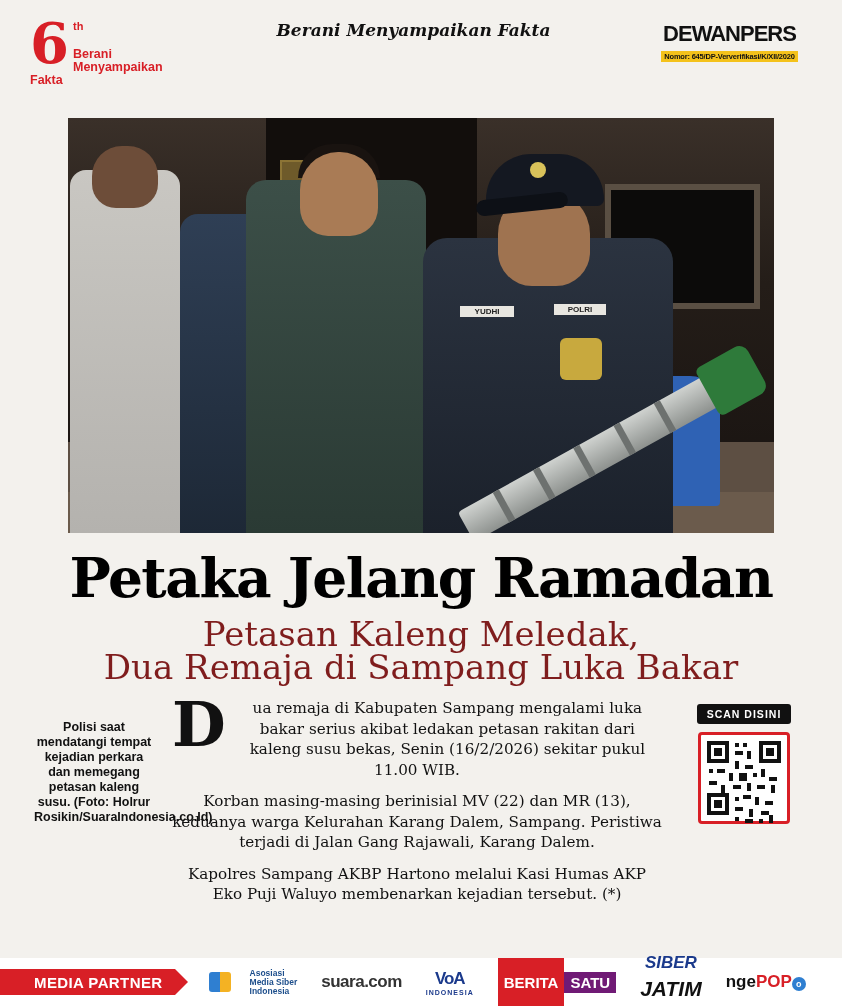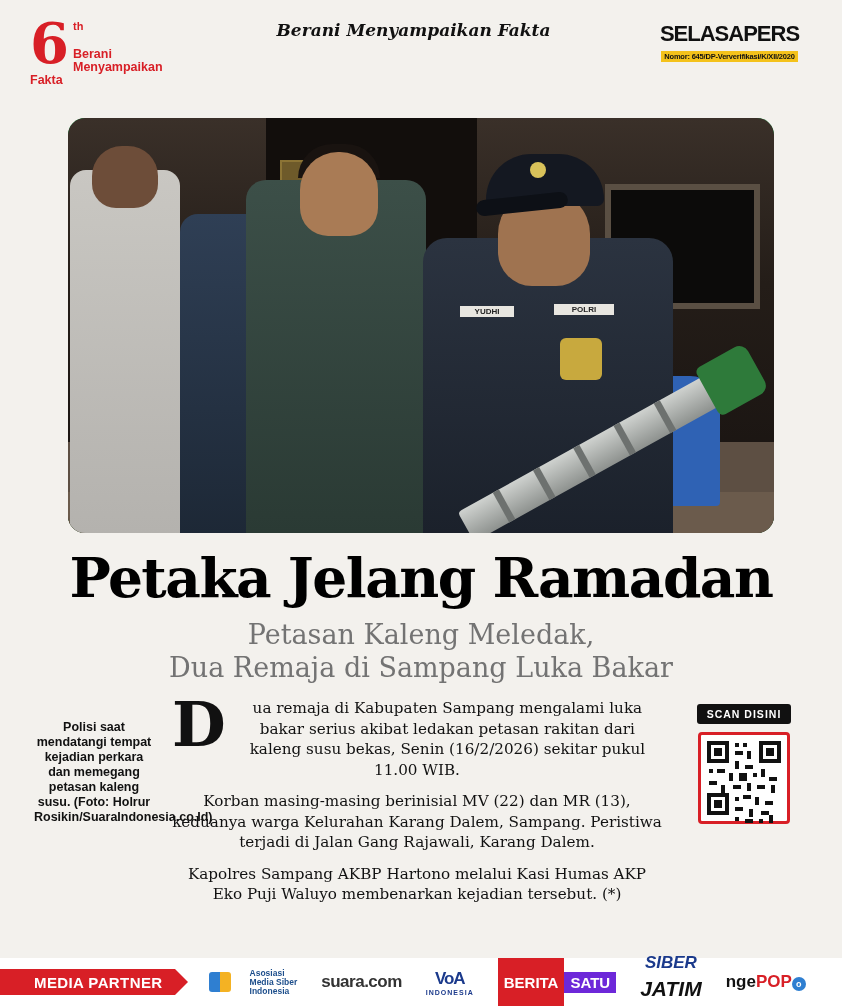--- a/index.html
+++ b/index.html
@@ -44,49 +44,49 @@
   .datebar .rule2 { position:absolute; left:0; right:0; top:33px; height:1px; background:#d81f26; }
   .date-wrap { position:relative; z-index:2; background:#f3f1ed; padding-right:14px; display:flex; align-items:baseline; gap:6px;}
   .date-day { font-family:"DejaVu Serif", serif; font-weight:bold; font-size:20px; letter-spacing:0.5px; }
   .date-rest { font-family:"DejaVu Serif", serif; font-weight:bold; font-size:13.5px; }
   .koran-wrap { position:relative; z-index:2; background:#f3f1ed; margin-left:auto; margin-right:auto; display:flex; align-items:center; gap:10px; padding:0 16px; }
   .si-badge { width:44px; height:40px; background:#d81f26; color:#fff; font-family:"DejaVu Serif", serif; font-weight:bold; font-size:26px; display:flex; align-items:center; justify-content:center; font-style:italic; }
   .koran-text { font-family:"DejaVu Serif", serif; font-size:28px; letter-spacing:1px; color:#111; }
   .spacer-right { width:150px; }
 
   
-  .photo { margin:6px 68px 0 68px; height:415px; position:relative; overflow:hidden; background:#22c55e;border-radius:17px; }
+  .photo { margin:6px 68px 0 68px; height:415px; position:relative; overflow:hidden; background:#22c55e; }
   .ph-wall { position:absolute; inset:0; background:linear-gradient(180deg,#3a3029 0%, #241d18 40%, #171210 100%); }
   .ph-door { position:absolute; left:28%; top:0; width:30%; height:42%; background:#120e0c; }
   .ph-sign { position:absolute; left:30%; top:42px; width:74px; height:42px; background:#6e5a2a; border:2px solid #8c7435; }
   .ph-window { position:absolute; right:2%; top:16%; width:22%; height:30%; background:#0c0b0a; border:6px solid #5a4f43; }
   .ph-floor { position:absolute; left:0; right:0; bottom:0; height:22%; background:#5d4f43; }
   .ph-floor2 { position:absolute; left:0; right:0; bottom:0; height:10%; background:#6b5b4c; }
   .ph-p1 { position:absolute; left:2px; top:52px; width:110px; height:363px; background:linear-gradient(180deg,#c9c7c2,#b4b2ae); border-radius:16px 16px 0 0; }
   .ph-p1head { position:absolute; left:24px; top:28px; width:66px; height:62px; background:#6d4d39; border-radius:30px 30px 24px 24px; }
   .ph-p2 { position:absolute; left:112px; top:96px; width:150px; height:319px; background:linear-gradient(180deg,#2f3f55,#1d2836); border-radius:18px 18px 0 0; }
   .ph-p3 { position:absolute; left:178px; top:62px; width:180px; height:353px; background:linear-gradient(180deg,#3c4f48,#2a3a34); border-radius:20px 20px 0 0; }
   .ph-p3head { position:absolute; left:232px; top:34px; width:78px; height:84px; background:#a97b55; border-radius:38px 38px 28px 28px; }
   .ph-p3hair { position:absolute; left:230px; top:26px; width:82px; height:34px; background:#191310; border-radius:40px 40px 0 0; }
   .ph-p4 { position:absolute; left:355px; top:120px; width:250px; height:295px; background:linear-gradient(180deg,#2b3340,#1b212b); border-radius:24px 24px 0 0; }
   .ph-p4head { position:absolute; left:430px; top:72px; width:92px; height:96px; background:#9f7350; border-radius:44px 44px 34px 34px; }
   .ph-cap { position:absolute; left:418px; top:36px; width:118px; height:52px; background:#141821; border-radius:54px 54px 8px 8px; }
   .ph-capvis { position:absolute; left:408px; top:78px; width:92px; height:16px; background:#0d1016; border-radius:8px; transform:rotate(-6deg); }
   .ph-badge { position:absolute; left:462px; top:44px; width:16px; height:16px; background:#d9c25a; border-radius:50%; }
   .ph-tag1 { position:absolute; left:392px; top:188px; width:54px; height:11px; background:#e8e6e0; font-size:8px; color:#222; text-align:center; line-height:11px; font-weight:bold;}
-  .ph-tag2 { position:absolute; left:486px; top:186px; width:60px; height:11px; background:#e8e6e0; font-size:8px; color:#222; text-align:center; line-height:11px; font-weight:bold;}
+  .ph-tag2 { position:absolute; left:486px; top:186px; width:52px; height:11px; background:#e8e6e0; font-size:8px; color:#222; text-align:center; line-height:11px; font-weight:bold;}
   .ph-emblem { position:absolute; left:492px; top:220px; width:42px; height:42px; background:#c8a93e; border-radius:6px; }
   .ph-pipe { position:absolute; left:398px; top:392px; width:290px; height:34px; background:linear-gradient(180deg,#cfd2cf,#8d918e); transform:rotate(-29deg); transform-origin:left center; border-radius:4px; }
   .ph-pipe .band { position:absolute; top:0; width:7px; height:34px; background:#6d716f; }
   .ph-bottle { position:absolute; right:-42px; top:-10px; width:56px; height:54px; background:#2e7a3a; border-radius:6px 10px 10px 6px; }
   .ph-bag { position:absolute; left:560px; top:258px; width:92px; height:130px; background:#2f62b4; border-radius:12px 30px 4px 4px; }
 
   
   .headline { text-align:center; font-family:"DejaVu Serif", serif; font-weight:bold; font-size:55px; letter-spacing:-1.5px; margin-top:12px; color:#000000; }
-  .subhead { text-align:center; font-family:"DejaVu Serif", serif; font-size:27px; line-height:33px; margin-top:8px; color:#737373; }
+  .subhead { text-align:center; font-family:"DejaVu Serif", serif; font-size:34px; line-height:33px; margin-top:8px; color:#7f1d1d; }
 
   
   .bodyrow { display:flex; margin:14px 34px 0 34px; }
   .caption {
     width:120px; text-align:center; font-size:12.5px; font-weight:bold;
     line-height:15px; color:#111; padding-top:22px; font-family:"Liberation Sans", sans-serif;
   }
   .article { flex:1; padding:0 18px; font-family:"DejaVu Serif", serif; font-size:15.2px; line-height:20.5px; text-align:center; color:#111; }
   .article p { margin:0 0 11px 0; }
   .dropcap { float:left; font-size:62px; line-height:50px; font-family:"DejaVu Serif", serif; font-weight:bold; padding:2px 7px 0 0; }
@@ -103,21 +103,21 @@
   .partners { display:flex; align-items:center; gap:24px; margin-left:34px; }
   .p-amsi { display:flex; align-items:center; gap:19px; }
   .amsi-mark { width:22px; height:20px; background:linear-gradient(90deg,#2f7fd1 50%,#f4b223 50%); border-radius:3px; }
   .amsi-text { font-size:8.5px; font-weight:bold; color:#1e4f8c; line-height:9px; }
   .p-suara { font-size:17px; font-weight:bold; color:#333; letter-spacing:-0.5px; }
   .p-voa { text-align:center; }
   .p-voa .voa { font-size:17px; font-weight:bold; color:#1b3a8c; letter-spacing:-1px; }
   .p-voa .ind { font-size:7px; font-weight:bold; color:#1b3a8c; letter-spacing:1px; }
   .p-berita { display:flex; align-items:center; }
   .p-berita .b1 { background:#d81f26; color:#fff; font-weight:bold; font-size:15px; padding:16px 6px; }
-  .p-berita .b2 { background:#6d28d9; color:#fff; font-weight:bold; font-size:15px; padding:2px 6px;text-align:center; }
+  .p-berita .b2 { background:#701a75; color:#fff; font-weight:bold; font-size:15px; padding:2px 6px;text-align:center; }
   .p-siber { display:flex; align-items:center; gap:4px;flex-direction:column; }
   .p-siber .s1 { font-size:17px; font-weight:bold; color:#1b3a8c; font-style:italic; }
   .p-siber .s2 { font-size:21px; font-weight:bold; color:#111; font-style:italic; }
   .p-siber .s3 { font-size:6.5px; color:#444; letter-spacing:0.5px; }
   .p-ngepop { font-size:17px; font-weight:bold; color:#111; }
   .p-ngepop .pop { color:#d81f26; }
   .p-ngepop .dot { display:inline-block; background:#2f7fd1; color:#fff; font-size:9px; border-radius:50%; width:14px; height:14px; line-height:14px; text-align:center; }
 </style>
 </head>
 <body>
@@ -134,21 +134,21 @@
         <span>Fakta</span>
       </div>
     </div>
 
     <div class="mast-center">
       <div class="mast-sub">Berani Menyampaikan Fakta</div>
     </div>
 
     <div class="verified">
       <div class="vmid">
-        <span>SELASA</span><span class="light">PERS</span>
+        <span>DEWAN</span><span class="light">PERS</span>
       </div>
       <div class="vnum">Nomor: 645/DP-Ververifikasi/K/XII/2020</div>
     </div>
   </div>
 
 
   <div class="photo">
     <div class="ph-wall"></div>
     <div class="ph-door"></div>
     <div class="ph-sign"></div>

